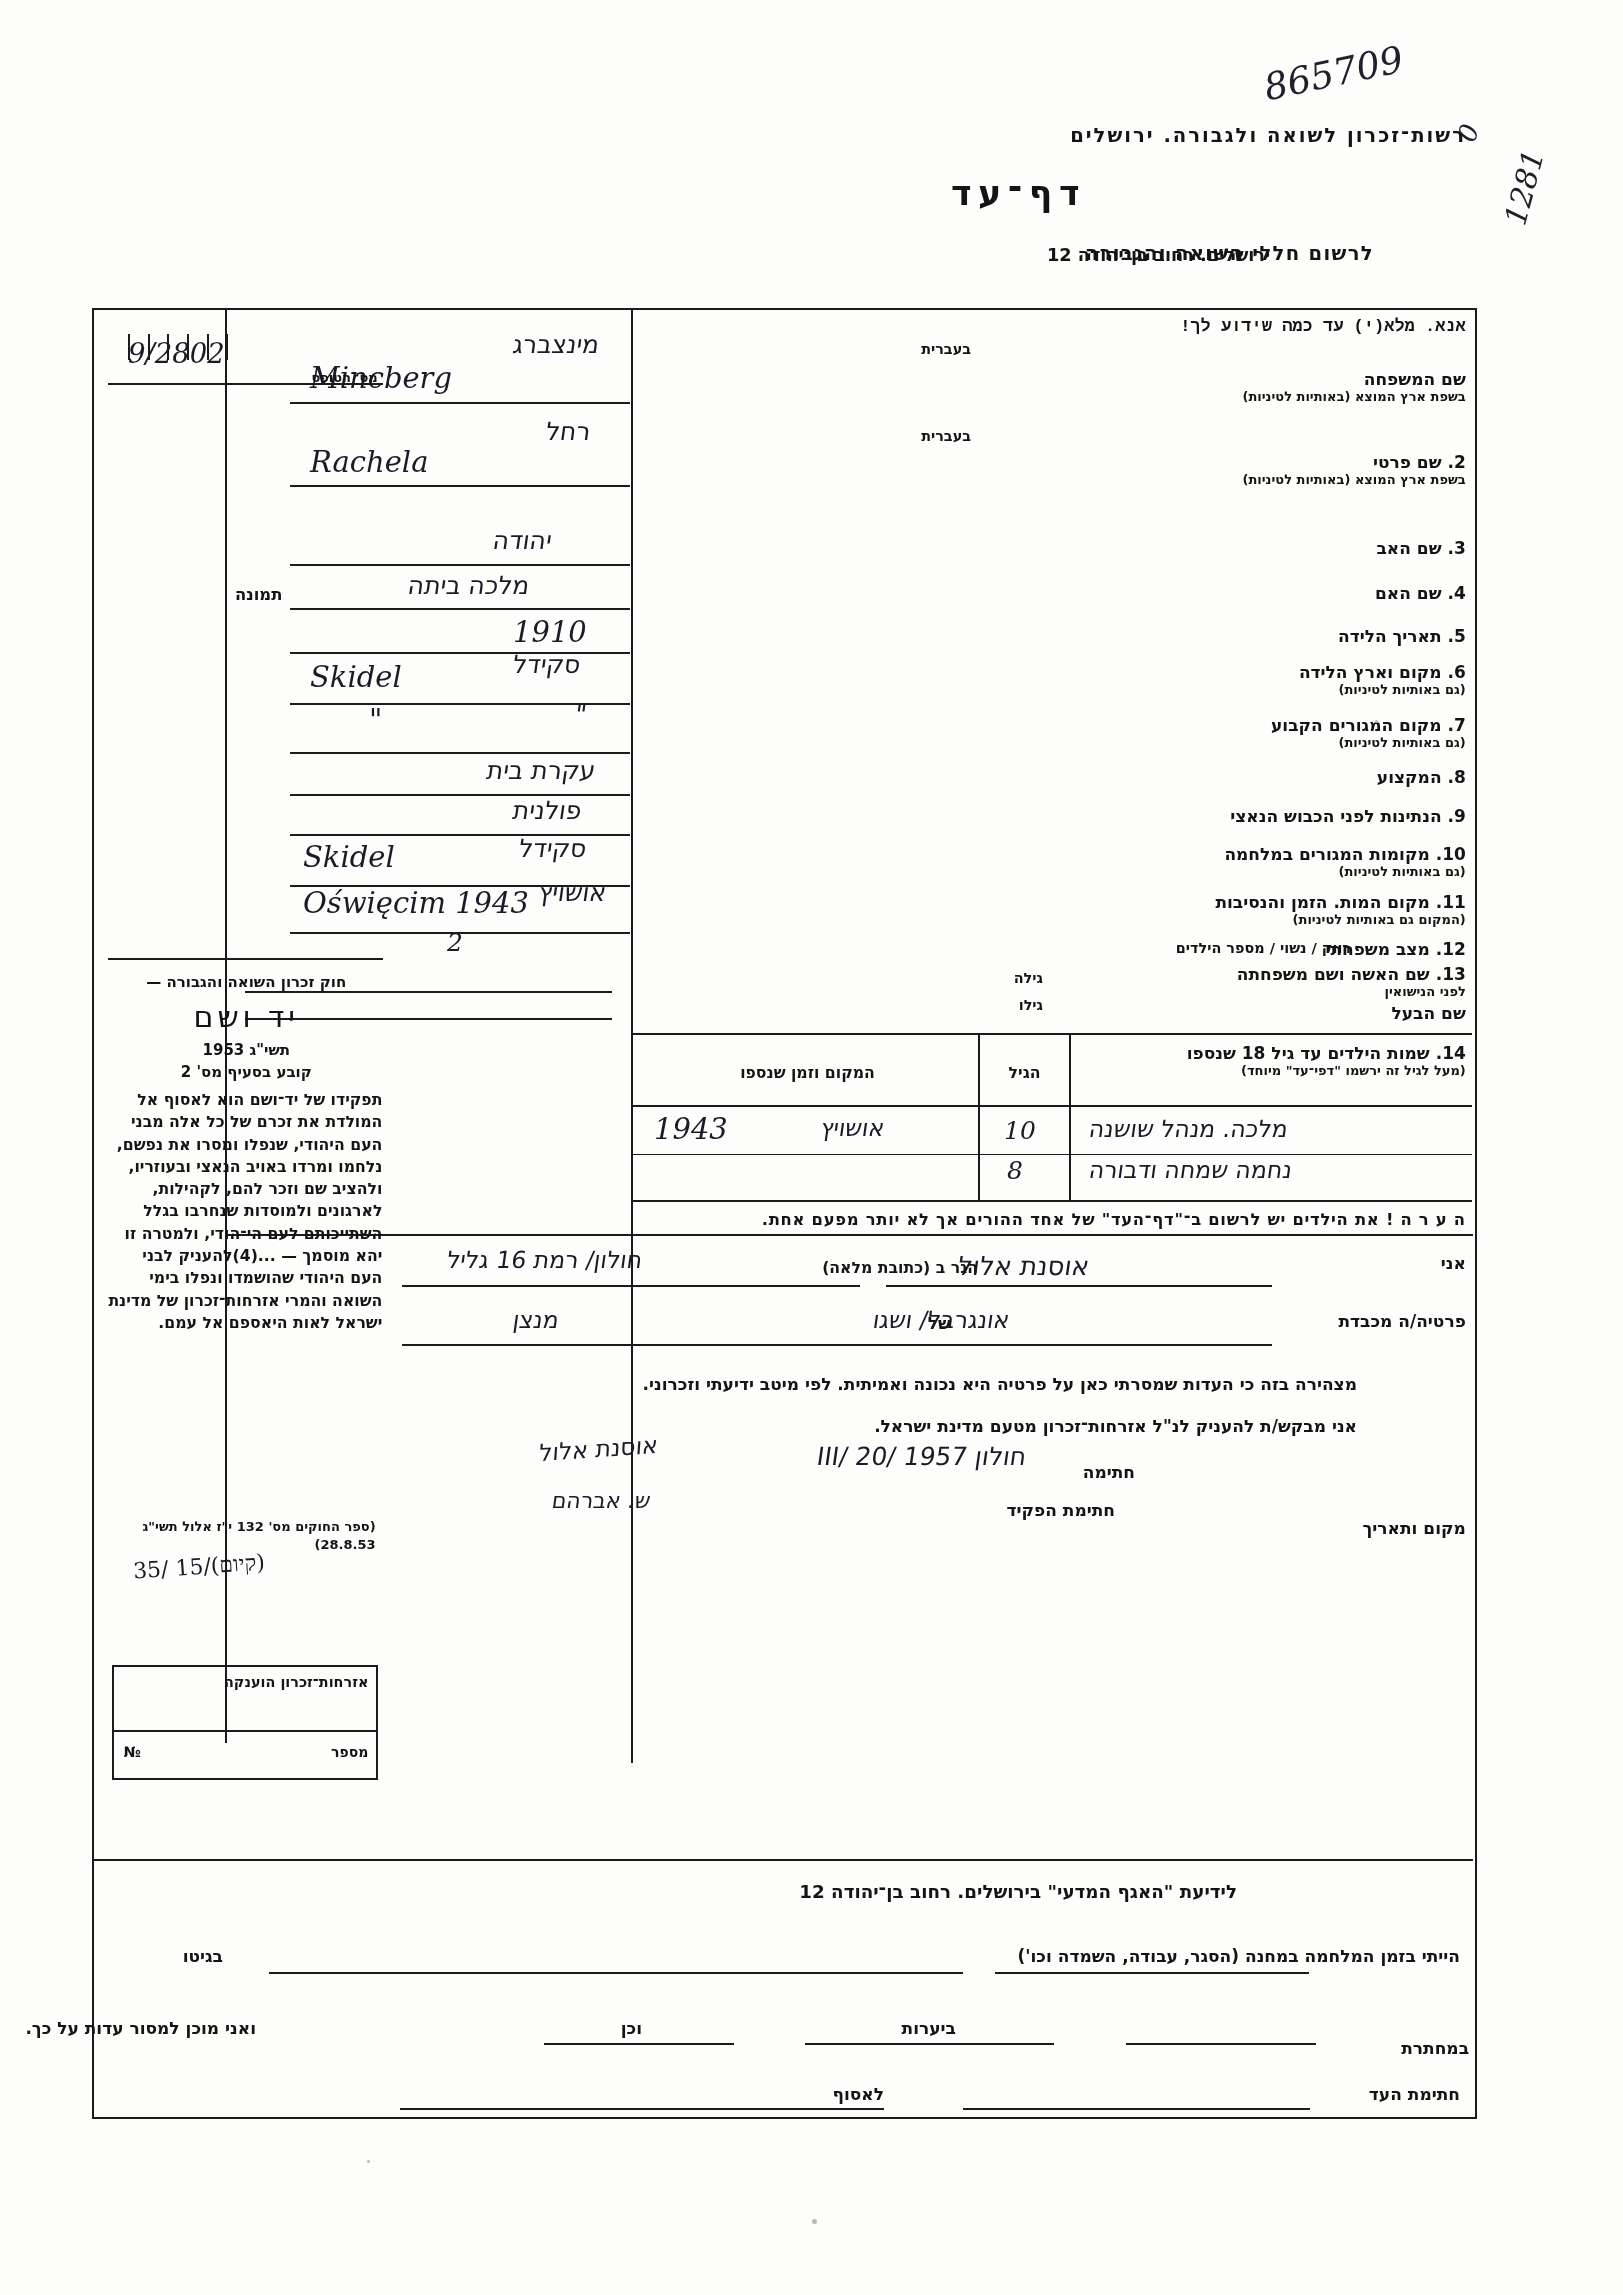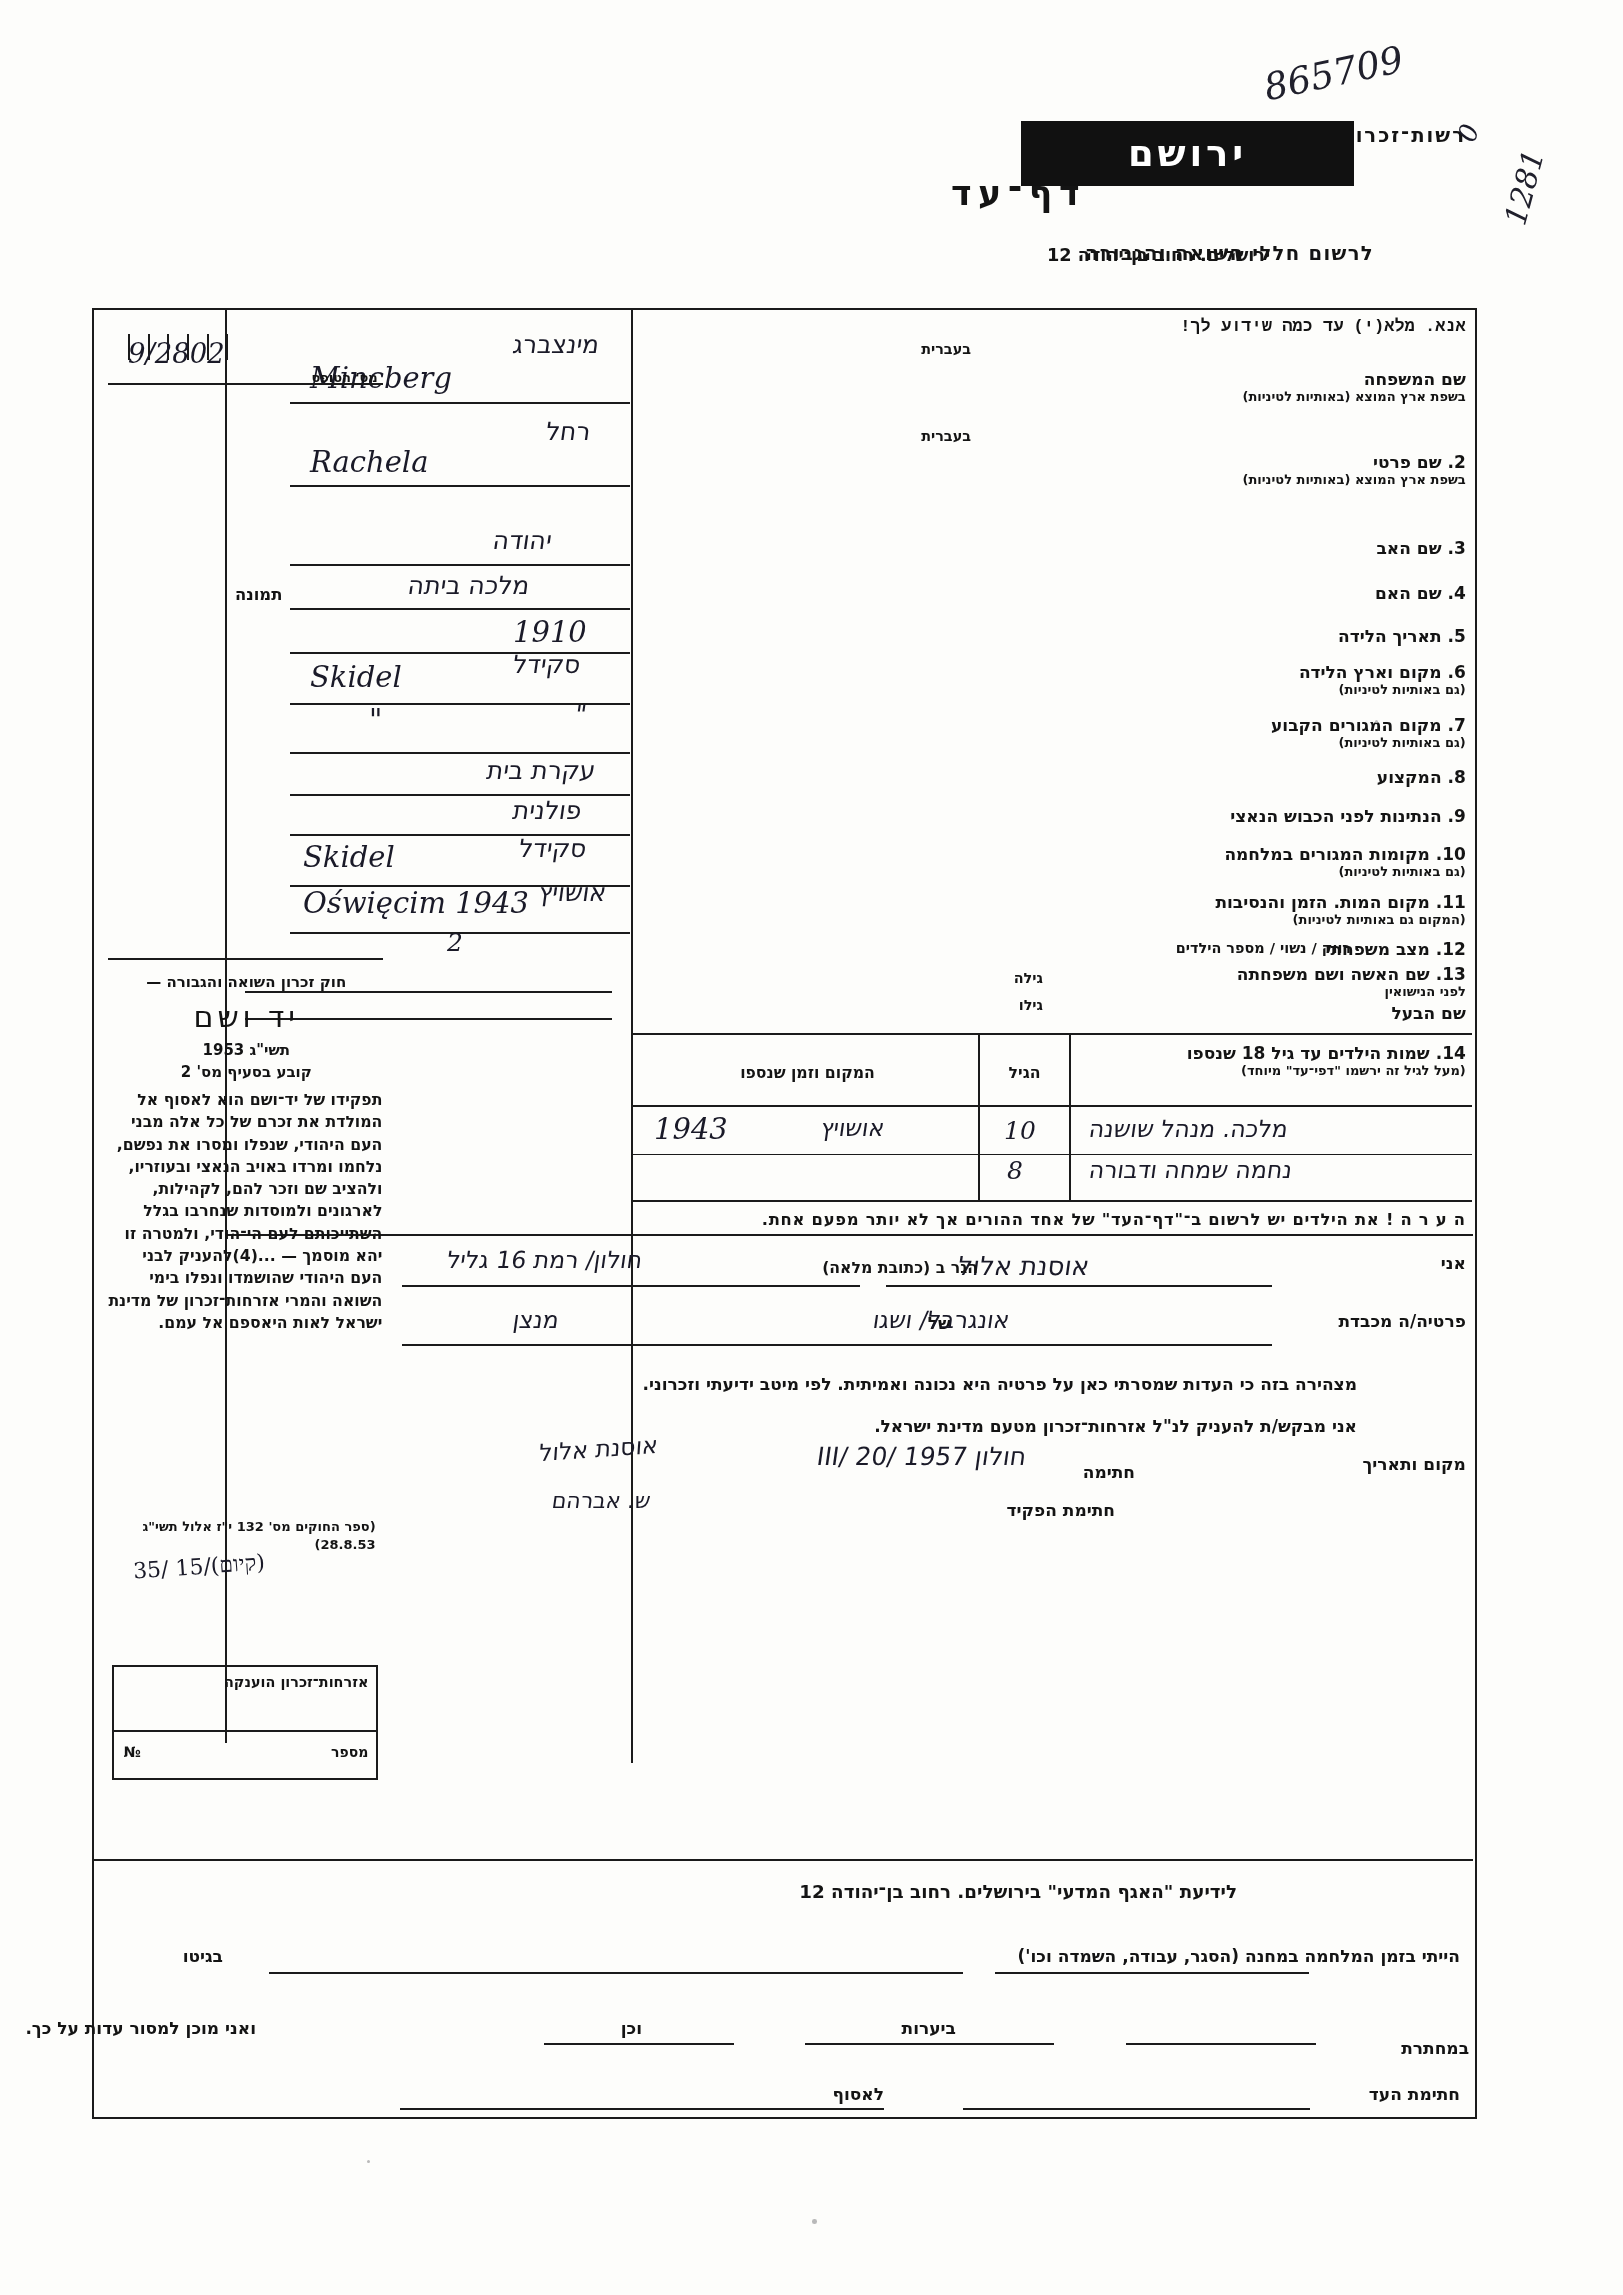--- a/index.html
+++ b/index.html
@@ -177,23 +177,20 @@
 </head>
 <body>
 
 <div class="page">
   <div class="sheet">
 
     <div class="hdr-left-title rtl">רשות־זכרון לשואה ולגבורה. ירושלים</div>
     <div class="hdr-dafed rtl">דף־עד</div>
     <div class="hdr-sub rtl">לרשום חללי השואה והגבורה</div>
 
-    <div class="logo-box">
-      <span class="rtl">ירושם</span>
-    </div>
     <div class="logo-addr rtl">ירושלים. רחוב בן־יהודה 12</div>
 
     <div class="archive-num hand">865709</div>
     <div class="archive-circ hand">0</div>
     <div class="archive-num2 hand">1281</div>
 
     <div class="frame">
 
       <div class="line v1"></div>
       <div class="line v2"></div>
@@ -334,21 +331,21 @@
       <div class="decl-label rtl" style="right:9.2px; top:1001px;">פרטיה/ה מכבדת</div>
       <div class="field-underline" style="left:753px; top:1034px; width:425px;"></div>
       <div class="decl-label rtl" style="right:524px; top:1003px;">של</div>
       <div class="field-underline" style="left:308px; top:1034px; width:458px;"></div>
       <div class="decl-val heb hebhand rtl" style="left:779px; top:996px; font-size:23.6px;">אונגרבל/ ושגו</div>
       <div class="decl-val heb hebhand rtl" style="left:419px; top:996px; font-size:23.6px;">מנצן</div>
 
       <div class="decl-label rtl" style="right:118px; top:1064px;">מצהירה בזה כי העדות שמסרתי כאן על פרטיה היא נכונה ואמיתית. לפי מיטב ידיעתי וזכרוני.</div>
       <div class="decl-label rtl" style="right:118px; top:1106px;">אני מבקש/ת להעניק לנ"ל אזרחות־זכרון מטעם מדינת ישראל.</div>
 
-      <div class="decl-label rtl" style="right:9.2px; top:1144px;">מקום ותאריך</div>
+      <div class="decl-label rtl" style="right:9.2px; top:1208px;">מקום ותאריך</div>
       <div class="decl-val heb hebhand rtl" style="left:723px; top:1132px; font-size:25px;">חולון 1957 /20 /III</div>
 
       <div class="decl-label rtl" style="right:340px; top:1152px;">חתימה</div>
       <div class="decl-val heb hebhand rtl" style="left:445px; top:1125px; font-size:23.6px; transform:rotate(-4deg) skewX(-8deg);">אוסנת אלול</div>
 
       <div class="decl-label rtl" style="right:360px; top:1190px;">חתימת הפקיד</div>
       <div class="decl-val heb hebhand rtl" style="left:458px; top:1178px; font-size:22px;">ש. אברהם</div>
 
       <div class="sb-num-box">
         <div class="sb-ticks">

